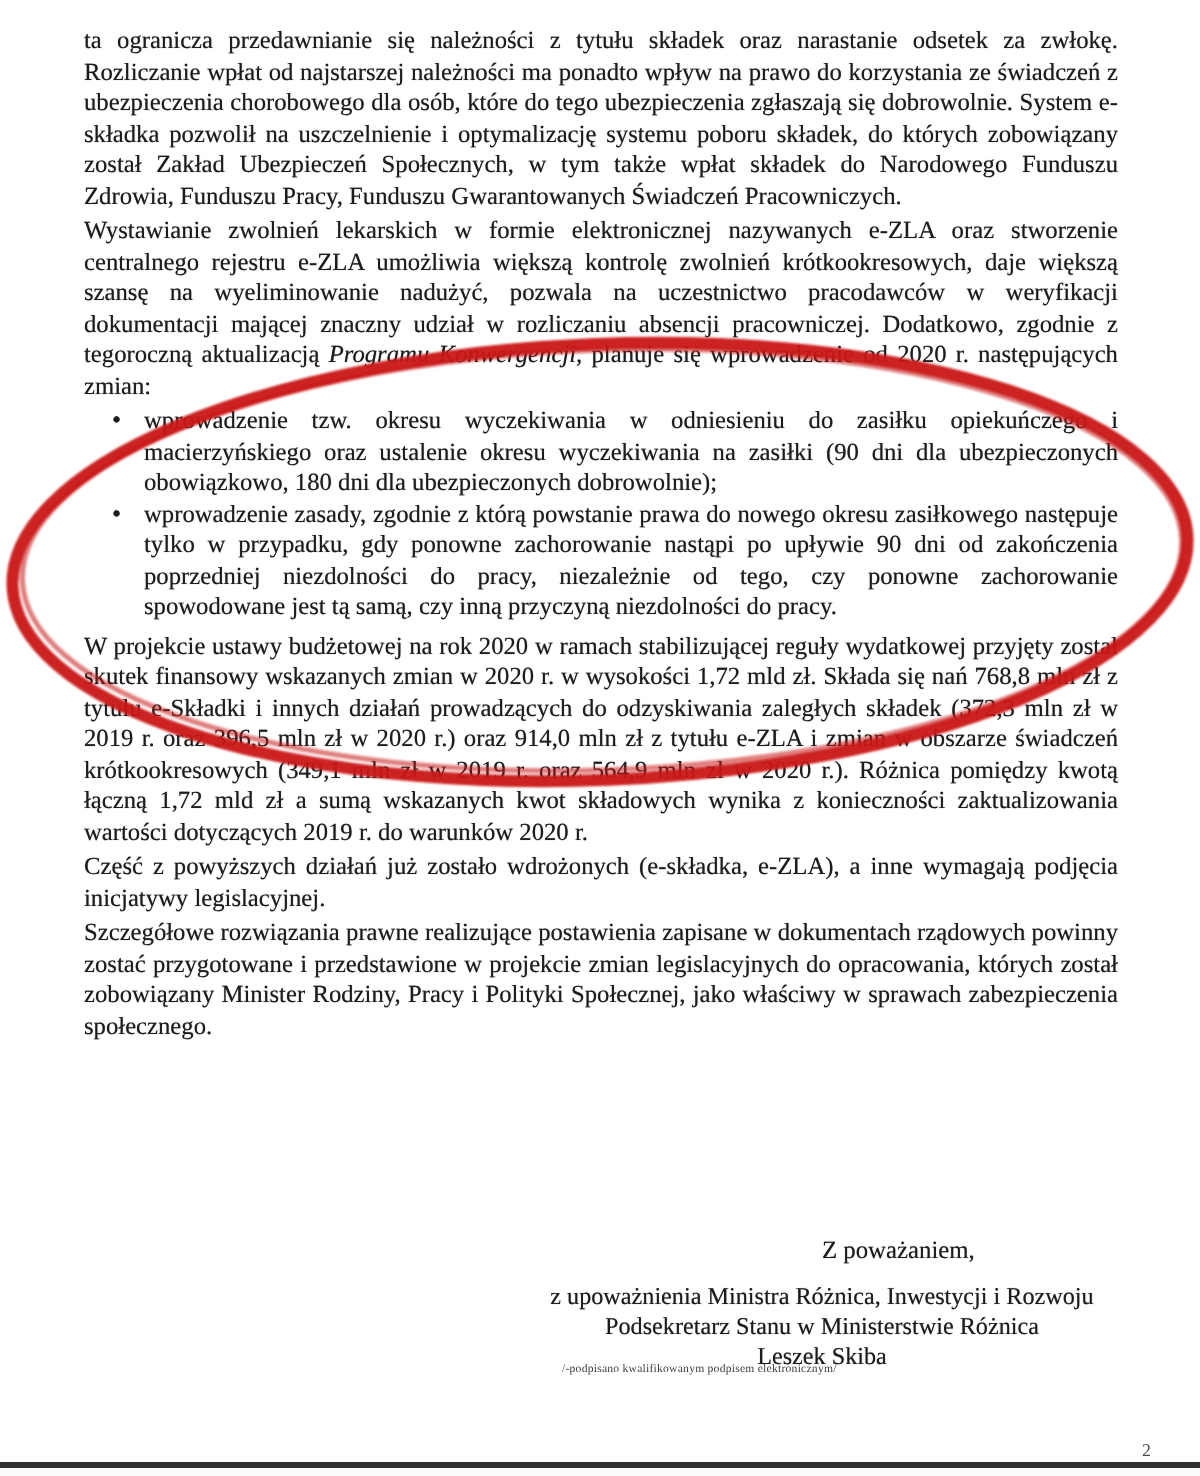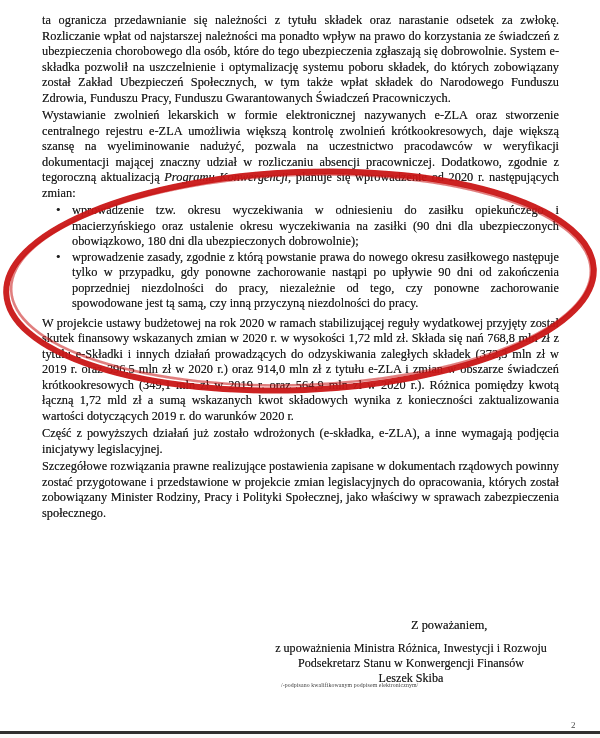--- a/index.html
+++ b/index.html
@@ -133,21 +133,21 @@
     <g filter="url(#soften)">
       <ellipse cx="300" cy="281" rx="294" ry="109" fill="none" stroke="#c91414" stroke-width="6" opacity="0.95" transform="rotate(-2.4 300 281)"></ellipse>
       <ellipse cx="301" cy="280" rx="290" ry="105" fill="none" stroke="#c91414" stroke-width="2.6" opacity="0.55" transform="rotate(-2 301 280)"></ellipse>
     </g>
   </svg>
 
   <div class="sig-closing">Z poważaniem,</div>
 
   <div class="sig-block">
     <div>z upoważnienia Ministra Różnica, Inwestycji i Rozwoju</div>
-    <div>Podsekretarz Stanu w Konwergencji Finansów</div>
+    <div>Podsekretarz Stanu w Ministerstwie Różnica</div>
     <div>Leszek Skiba</div>
   </div>
 
   <div class="sig-note">/-podpisano kwalifikowanym podpisem elektronicznym/</div>
 
   <div class="page-number">2</div>
   <div class="page-edge"></div>
   <div class="below-edge"></div>
 
 </div>

